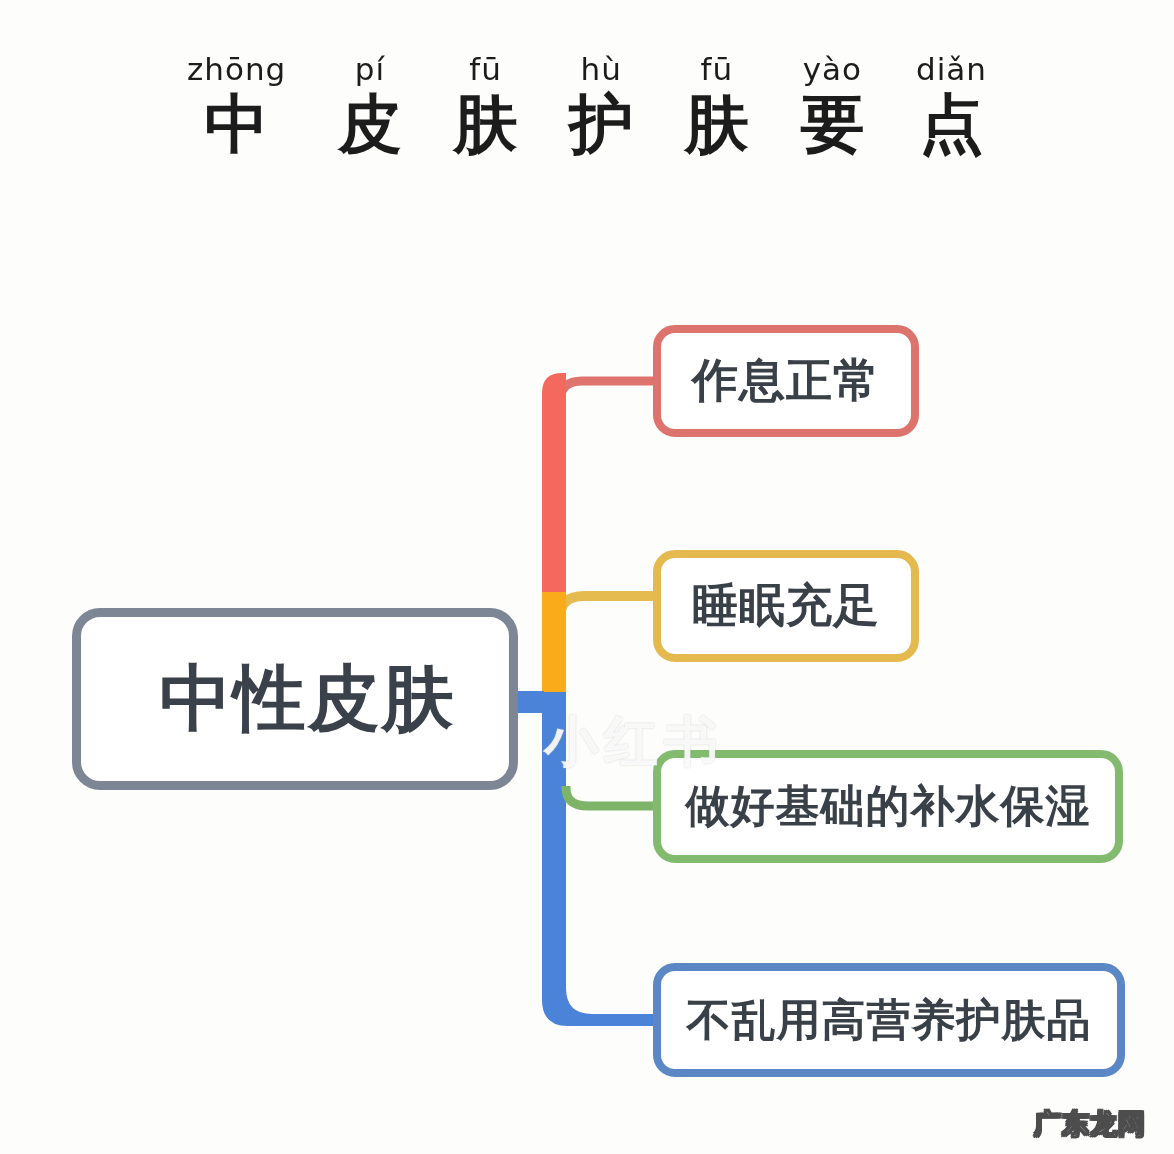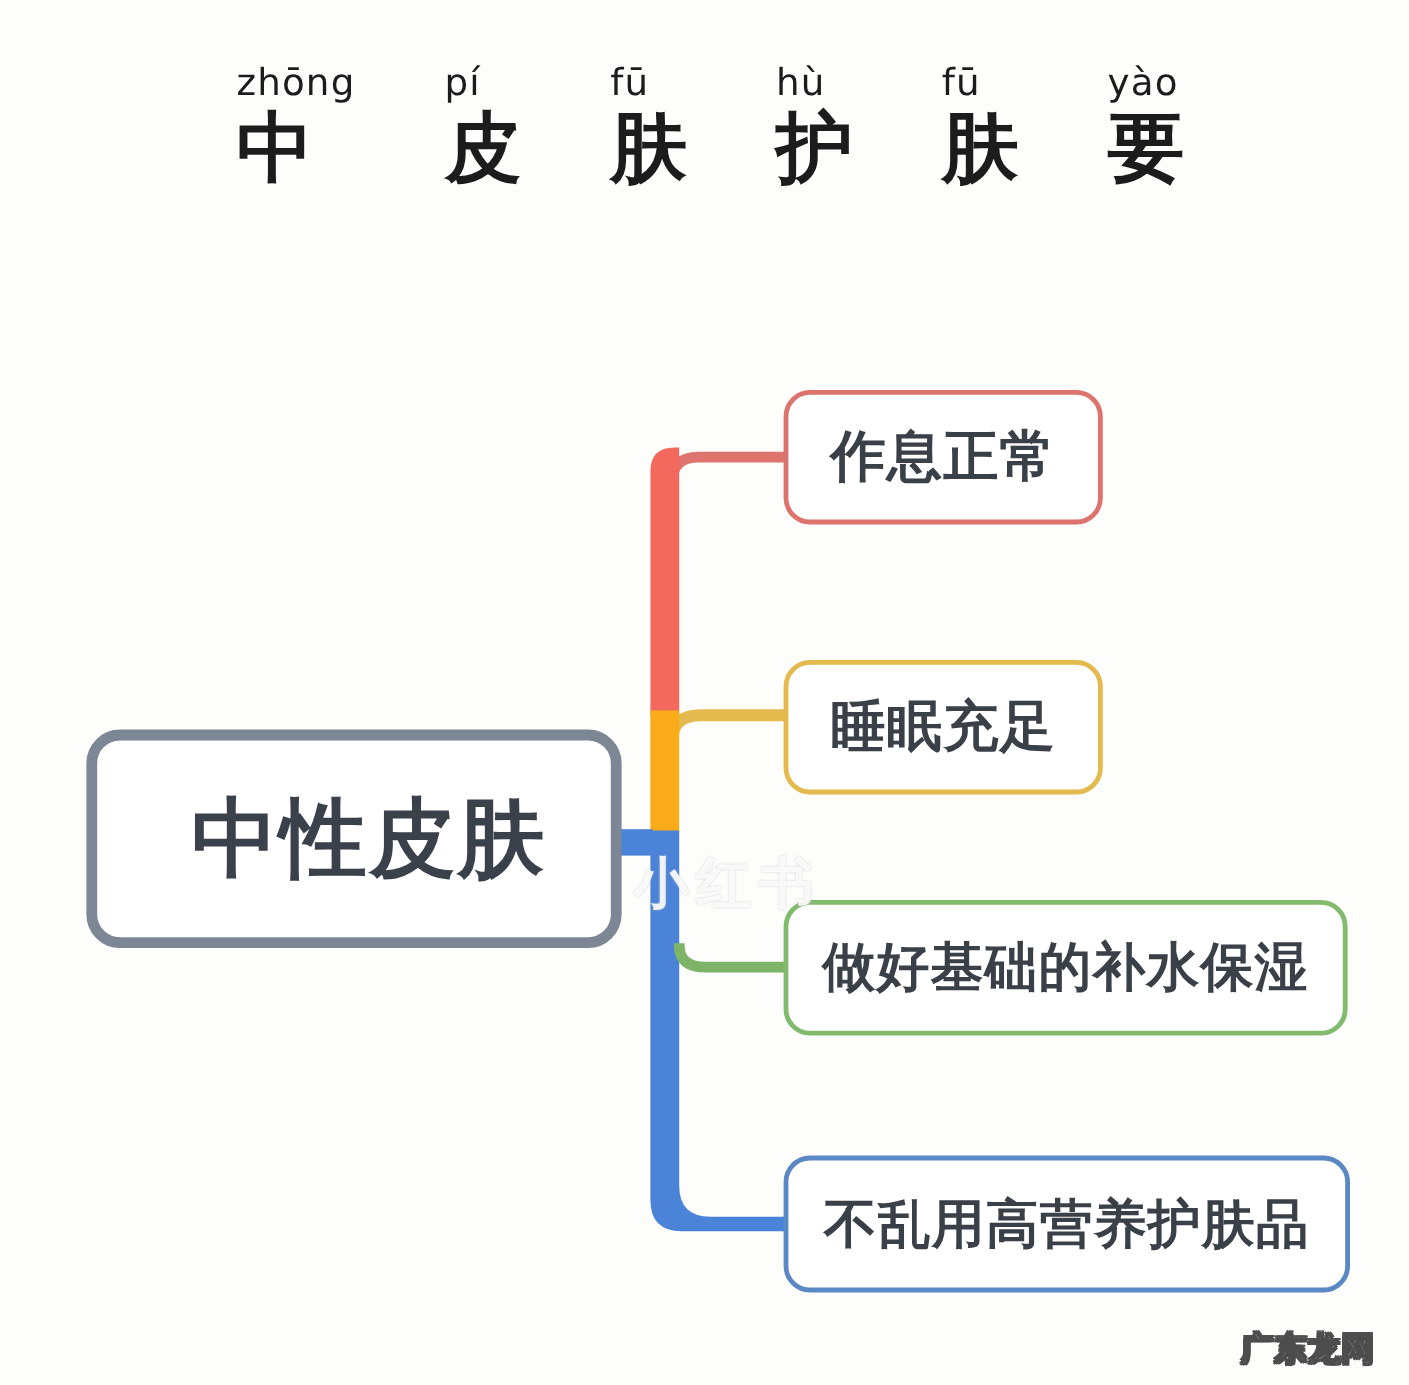--- a/index.html
+++ b/index.html
@@ -15,21 +15,21 @@
   }
 
   
   .title-row{
     position:absolute;
     left:187px;top:52px;width:800px;
     display:flex;justify-content:space-between;
     color:#1c1c1c;
   }
   .title-pair{
-    display:flex;flex-direction:column;align-items:flex-start;margin-left:10px;
+    display:flex;flex-direction:column;align-items:center;
   }
   .title-pinyin{
     font-size:31px;font-weight:500;line-height:1.1;
     letter-spacing:1px;
   }
   .title-char{
     font-size:64px;font-weight:600;line-height:1.15;
     margin-top:2px;
   }
 
@@ -51,36 +51,36 @@
   
   #links{
     position:absolute;left:0;top:0;z-index:1;
   }
 
   
   .branch-box{
     position:absolute;
     box-sizing:border-box;
     background:#ffffff;
-    border:4px solid #000000;
+    border:8px solid #000000;
     border-radius:22px;
     display:flex;align-items:center;justify-content:center;
     font-weight:700;color:#3a4047;
     z-index:3;
     letter-spacing:1px;
   }
   .branch-1{left:653px;top:325px;width:266px;height:112px;font-size:46px;}
   .branch-2{left:653px;top:538px;width:266px;height:112px;font-size:46px;}
   .branch-3{left:653px;top:750px;width:470px;height:113px;font-size:44px;}
   .branch-4{left:653px;top:963px;width:472px;height:114px;font-size:44px;}
 
   
   .wm-center{
-    position:absolute;left:528px;top:706px;
-    font-size:46px;font-weight:700;letter-spacing:6px;
+    position:absolute;left:544px;top:706px;
+    font-size:54px;font-weight:700;letter-spacing:6px;
     color:rgba(255,255,255,0.85);
     text-shadow:0 0 2px rgba(190,190,190,0.7);
     z-index:4;
     pointer-events:none;
   }
   .wm-corner{
     position:absolute;left:1034px;top:1106px;
     font-size:27px;font-weight:400;letter-spacing:1px;
     color:#ffffff;
     -webkit-text-stroke:2px #4d4d4d;
@@ -115,20 +115,24 @@
       <span class="title-char">护</span>
     </div>
     <div class="title-pair">
       <span class="title-pinyin">fū</span>
       <span class="title-char">肤</span>
     </div>
     <div class="title-pair">
       <span class="title-pinyin">yào</span>
       <span class="title-char">要</span>
     </div>
+    <div class="title-pair">
+      <span class="title-pinyin">diǎn</span>
+      <span class="title-char">点</span>
+    </div>
   </div>
 
   <svg id="links" width="1174" height="1154" viewBox="0 0 1174 1154">
 
     <path d="M560 410 L560 402 Q560 381 582 381 L655 381" fill="none" stroke-width="9" stroke-linecap="butt" stroke="#de746d"></path>
 
     <path d="M560 624 L560 618 Q560 596 584 596 L655 596" fill="none" stroke-width="10" stroke-linecap="butt" stroke="#e5ba4e"></path>
 
     <path d="M542 596 L542 393 Q542 373 562 373 L566 373 L566 596 Z" fill="#f4695e"></path>
 

